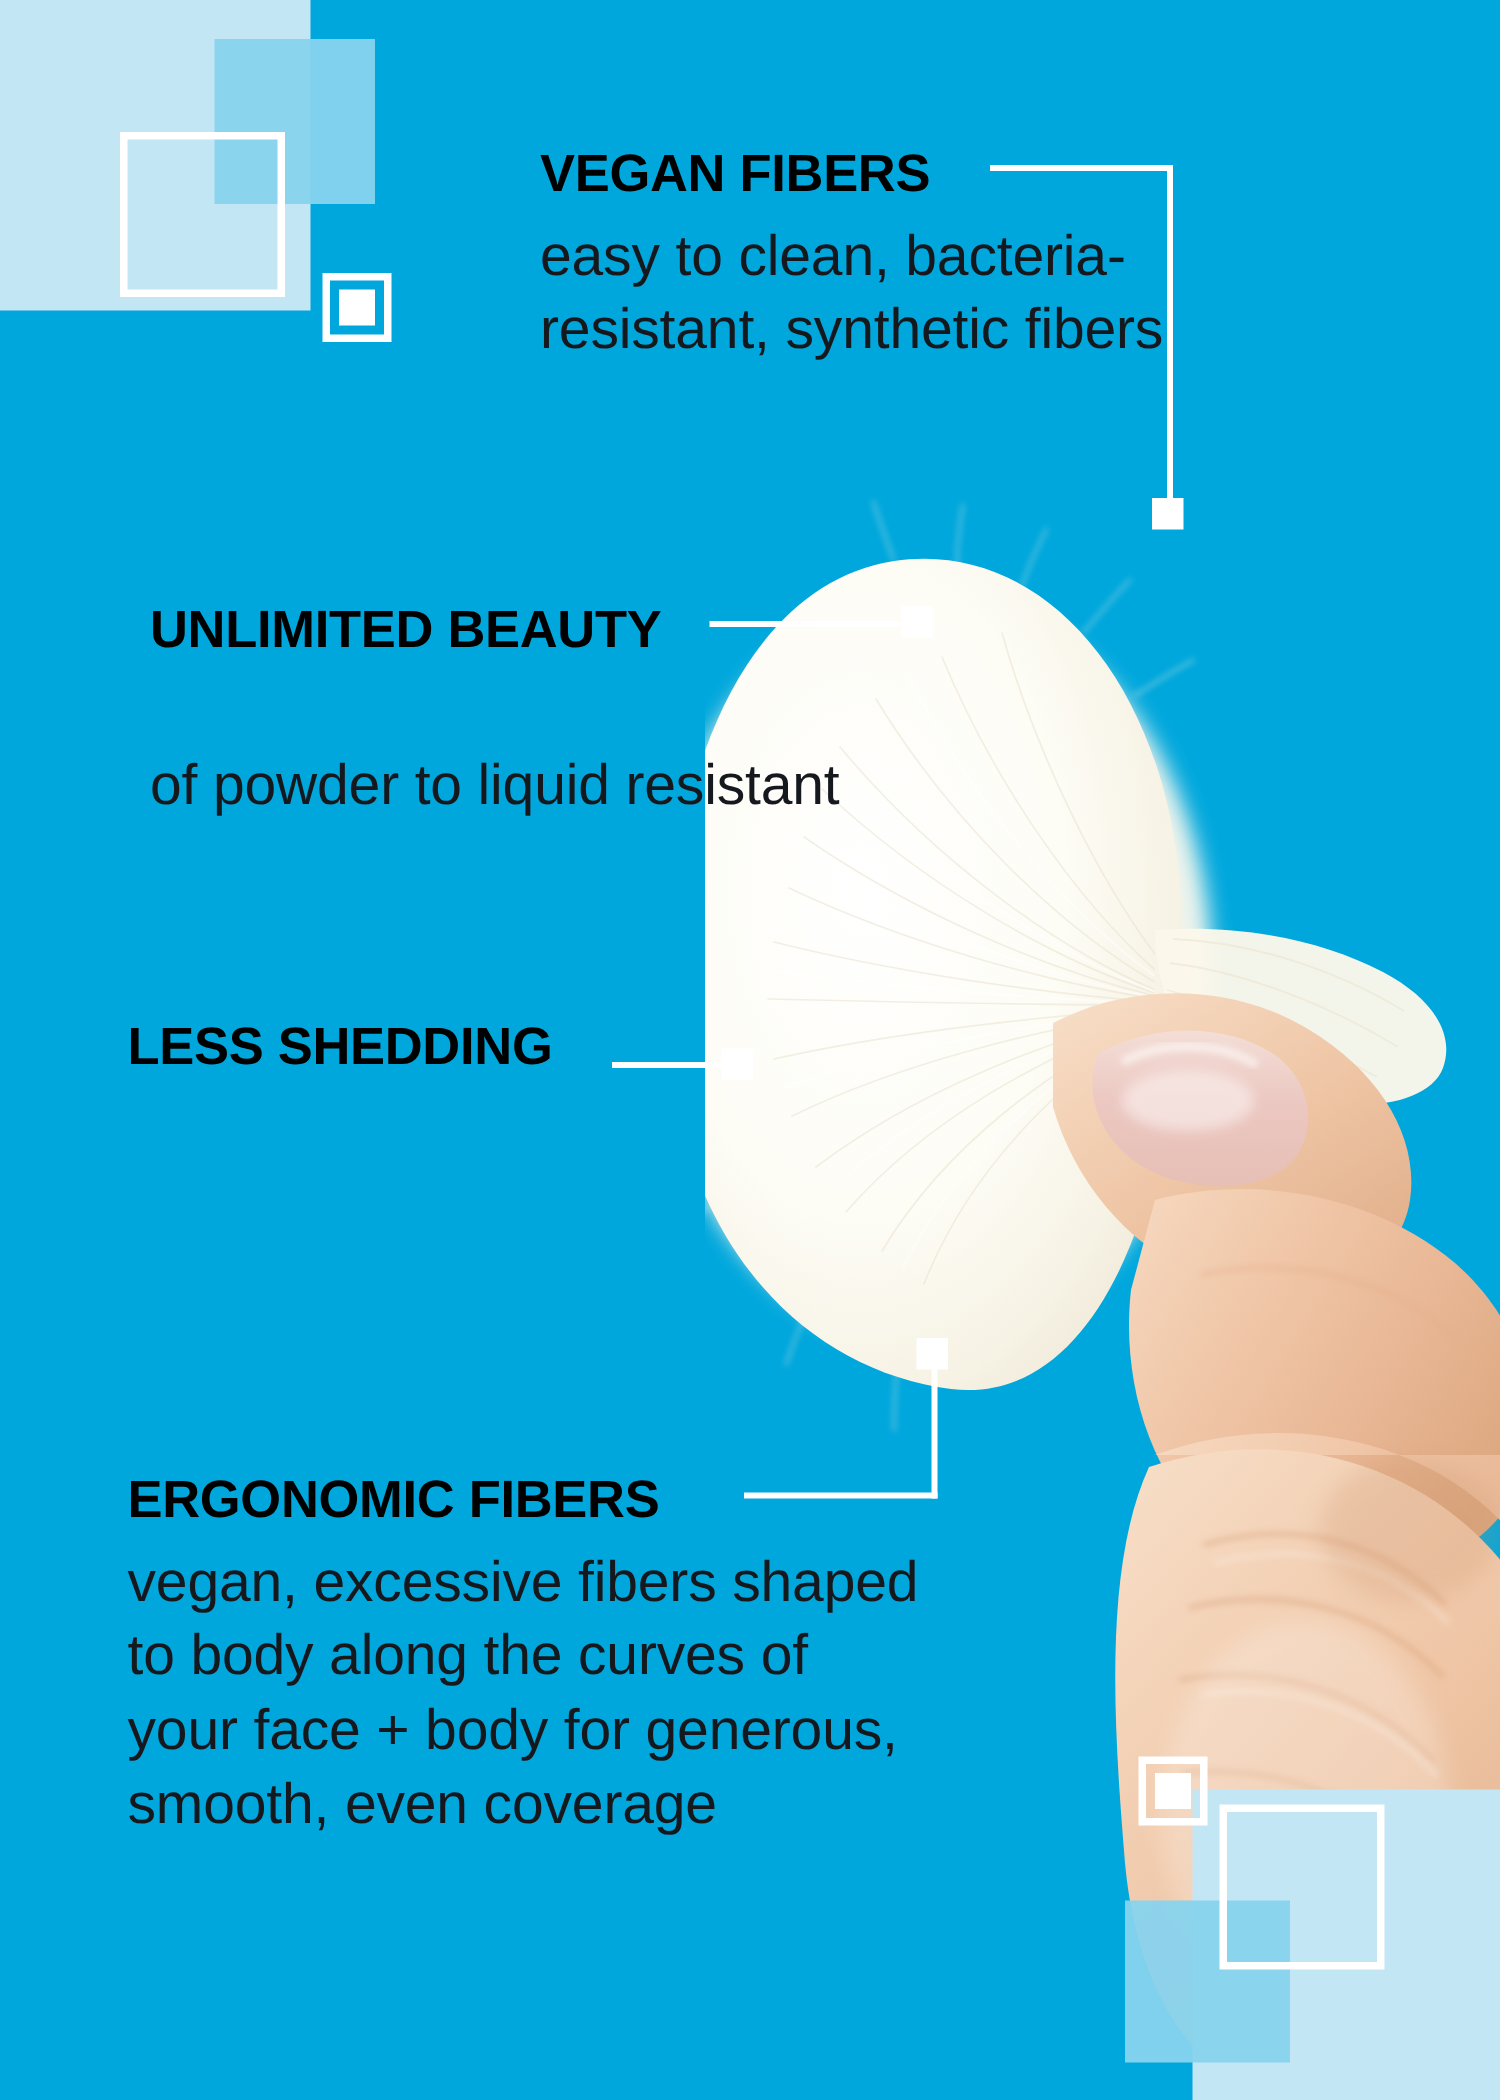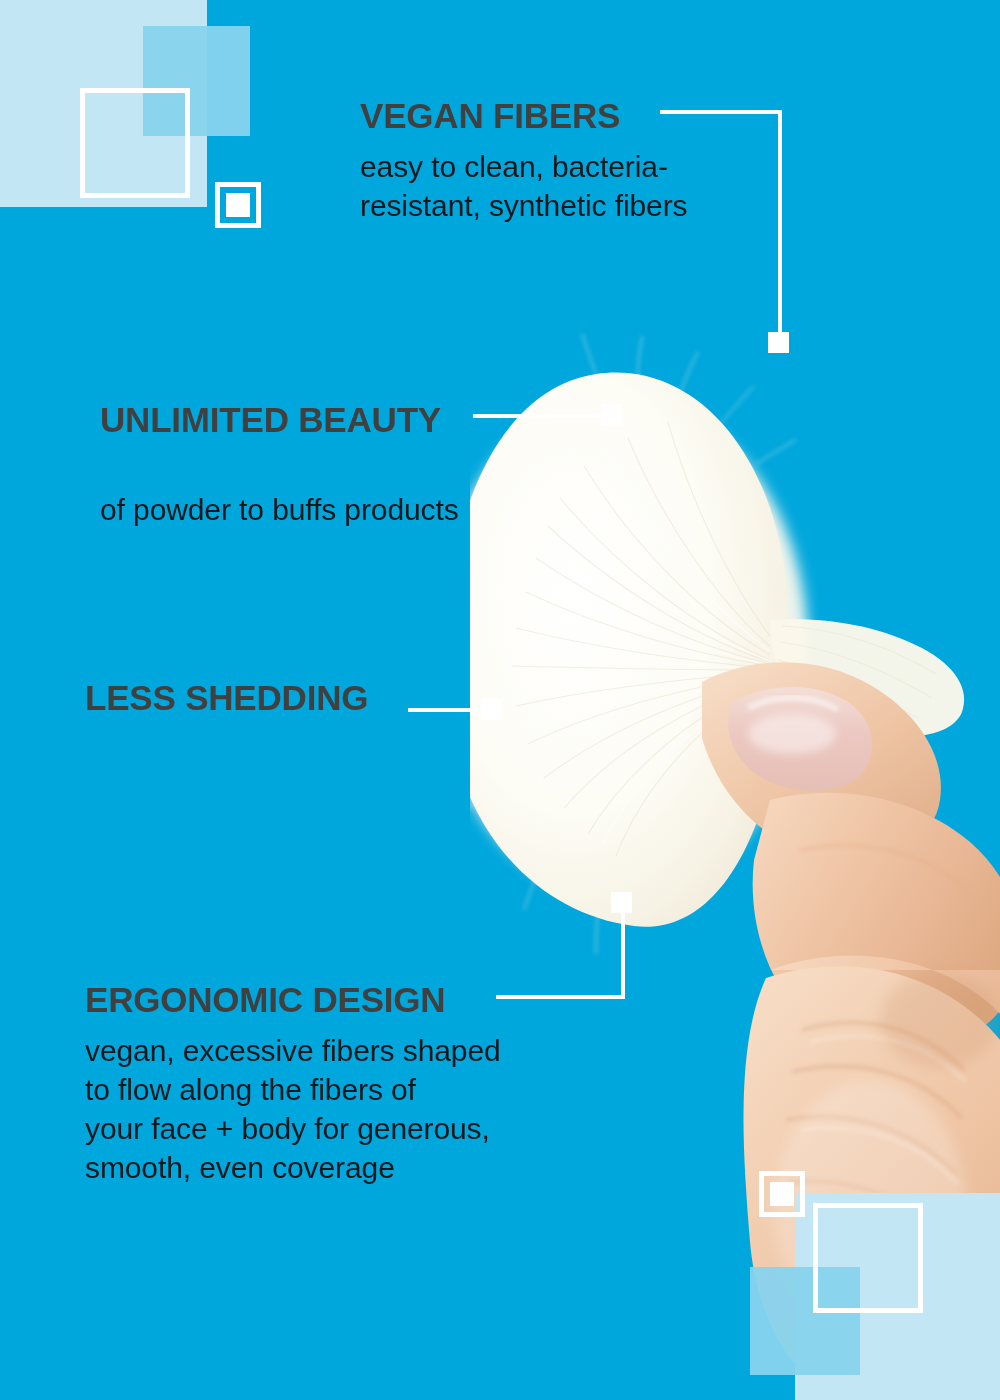--- a/index.html
+++ b/index.html
@@ -78,32 +78,32 @@
 
   
   #c4-h  { left: 496px; top: 995px;  width: 129px; }
   #c4-v  { left: 621px; top: 893px;  height: 106px; }
   #c4-d  { left: 611px; top: 892px; }
 
   
   .callout { position: absolute; }
   .callout h2 {
     margin: 0;
-    color: #404040;
+    color: #000000;
     font-weight: 700;
     font-size: 35px;
     letter-spacing: -0.2px;
     line-height: 1.0;
     white-space: nowrap;
   }
   .callout p {
     margin: 14px 0 0 0;
     color: #15191e;
     font-weight: 400;
-    font-size: 30px;
+    font-size: 38px;
     line-height: 1.30;
     letter-spacing: -0.1px;
   }
 
   #callout-1 { left: 360px; top: 98px; }
   #callout-2 { left: 84px;  top: 402px; margin-left: 16px; }
   #callout-3 { left: 85px;  top: 680px; }
   #callout-4 { left: 85px;  top: 982px; }
 </style>
 </head>
@@ -285,30 +285,30 @@
   <div class="lead-v" id="c4-v"></div>
   <div class="lead-dot" id="c4-d"></div>
 
   <div class="callout" id="callout-1">
     <h2>VEGAN FIBERS</h2>
     <p><span>easy to clean, bacteria-</span><br><span>resistant, synthetic fibers</span></p>
   </div>
 
   <div class="callout" id="callout-2">
     <h2>UNLIMITED BEAUTY</h2>
-    <p><br><span>of powder to buffs products</span></p>
+    <p><br><span>of powder to liquid resistant</span></p>
   </div>
 
   <div class="callout" id="callout-3">
     <h2>LESS SHEDDING</h2>
   </div>
 
   <div class="callout" id="callout-4">
-    <h2>ERGONOMIC DESIGN</h2>
-    <p><span>vegan, excessive fibers shaped</span><br><span>to flow along the fibers of</span><br><span>your face + body for generous,</span><br><span>smooth, even coverage</span></p>
+    <h2>ERGONOMIC FIBERS</h2>
+    <p><span>vegan, excessive fibers shaped</span><br><span>to body along the curves of</span><br><span>your face + body for generous,</span><br><span>smooth, even coverage</span></p>
   </div>
 
   <div class="deco deco-pale" id="br-pale"></div>
   <div class="deco deco-mid" id="br-mid"></div>
   <div class="deco deco-outline" id="br-outline"></div>
   <div class="deco deco-outline" id="br-badge"></div>
   <div class="deco deco-solid" id="br-badge-in"></div>
 
 </div>
 

